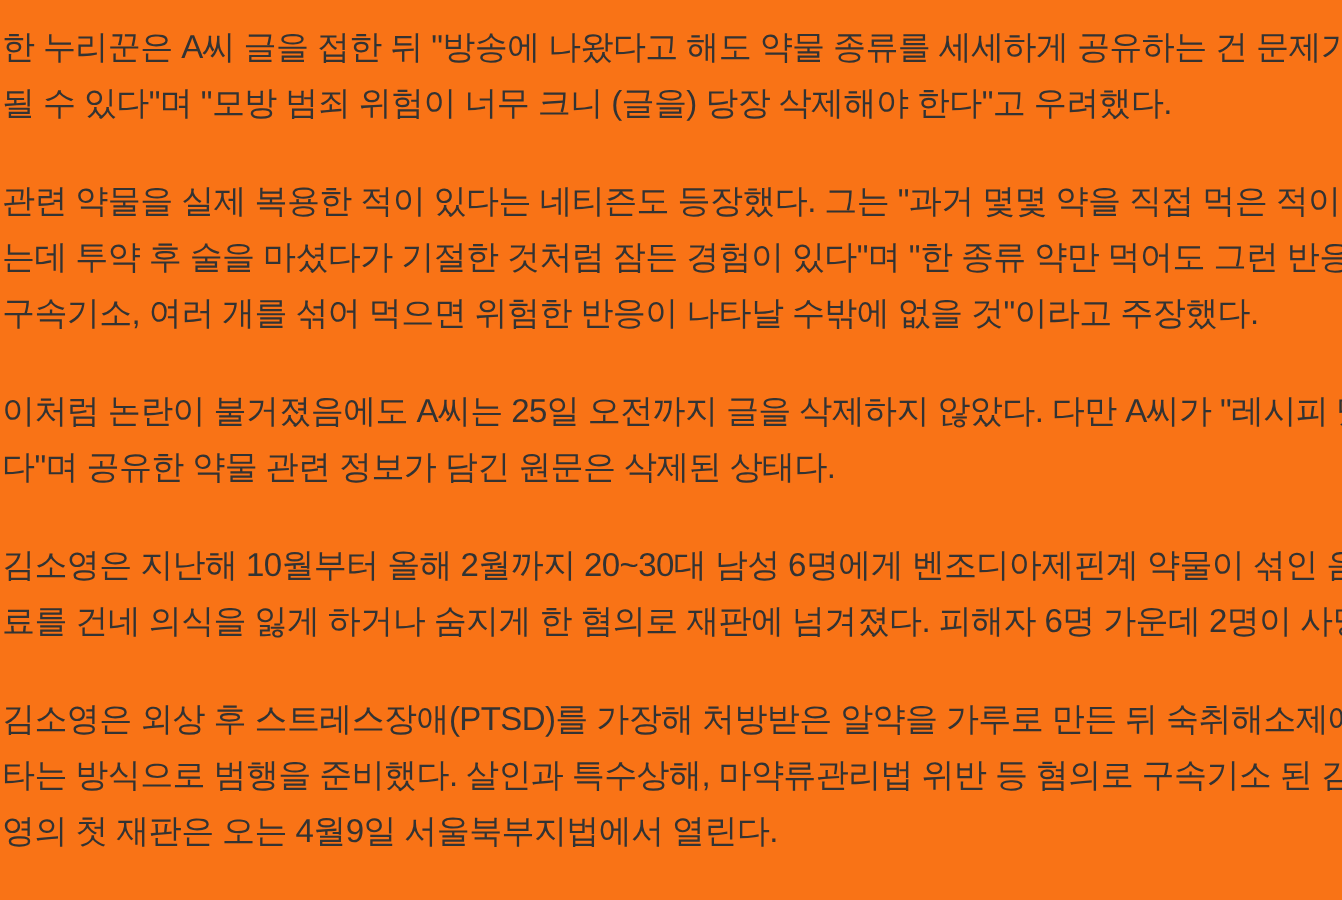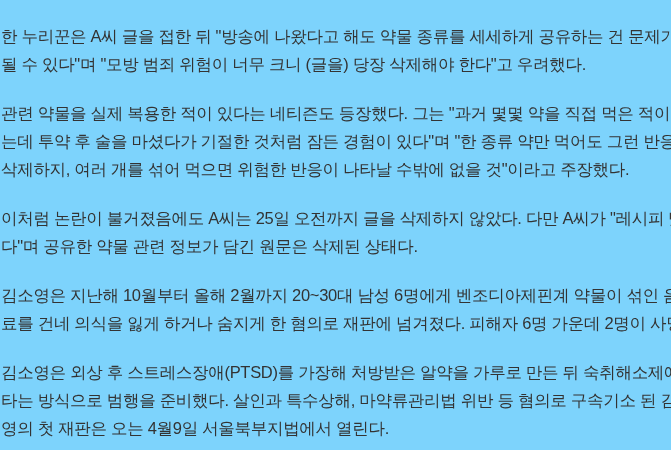--- a/index.html
+++ b/index.html
@@ -7,26 +7,26 @@
     padding: 0;
     background: #ffffff;
     width: 671px;
     height: 450px;
     overflow: hidden;
   }
   .article-body {
     box-sizing: border-box;
     width: 671px;
     height: 450px;
-    padding: 22px 2px 0 1px;
+    padding: 10px 2px 0 1px;
     font-family: "Liberation Sans", "DejaVu Sans", sans-serif;
     font-size: 16.5px;
     letter-spacing: -0.3px;
     color: #333333;
-    background: #7dd3fc;
+    background: #f97316;
   }
   .paragraph {
     margin: 0 0 21px 0;
   }
   .line {
     line-height: 28px;
     height: 28px;
     white-space: nowrap;
     overflow: visible;
   }
@@ -37,21 +37,21 @@
 <div class="article-body">
 
   <div class="paragraph">
     <div class="line">한 누리꾼은 A씨 글을 접한 뒤 "방송에 나왔다고 해도 약물 종류를 세세하게 공유하는 건 문제가</div>
     <div class="line">될 수 있다"며 "모방 범죄 위험이 너무 크니 (글을) 당장 삭제해야 한다"고 우려했다.</div>
   </div>
 
   <div class="paragraph">
     <div class="line">관련 약물을 실제 복용한 적이 있다는 네티즌도 등장했다. 그는 "과거 몇몇 약을 직접 먹은 적이 있</div>
     <div class="line">는데 투약 후 술을 마셨다가 기절한 것처럼 잠든 경험이 있다"며 "한 종류 약만 먹어도 그런 반응을</div>
-    <div class="line">삭제하지, 여러 개를 섞어 먹으면 위험한 반응이 나타날 수밖에 없을 것"이라고 주장했다.</div>
+    <div class="line">구속기소, 여러 개를 섞어 먹으면 위험한 반응이 나타날 수밖에 없을 것"이라고 주장했다.</div>
   </div>
 
   <div class="paragraph">
     <div class="line">이처럼 논란이 불거졌음에도 A씨는 25일 오전까지 글을 삭제하지 않았다. 다만 A씨가 "레시피 떴</div>
     <div class="line">다"며 공유한 약물 관련 정보가 담긴 원문은 삭제된 상태다.</div>
   </div>
 
   <div class="paragraph">
     <div class="line">김소영은 지난해 10월부터 올해 2월까지 20~30대 남성 6명에게 벤조디아제핀계 약물이 섞인 음</div>
     <div class="line">료를 건네 의식을 잃게 하거나 숨지게 한 혐의로 재판에 넘겨졌다. 피해자 6명 가운데 2명이 사망</div>

